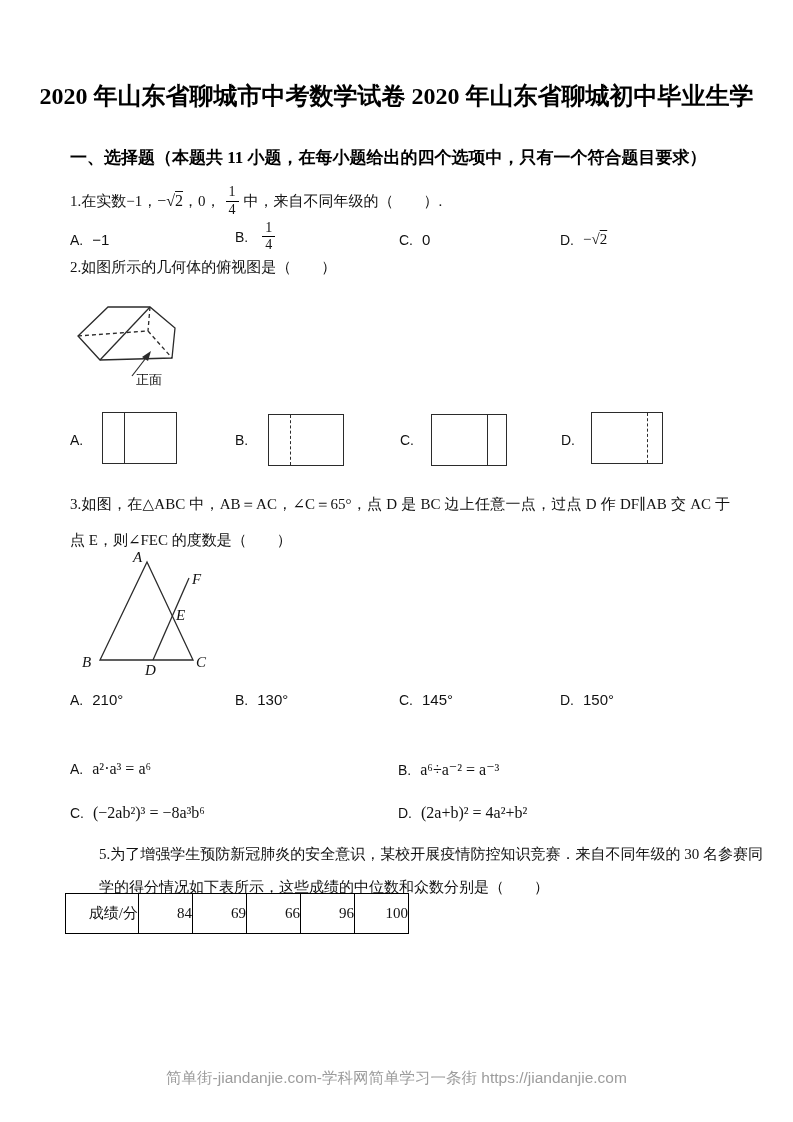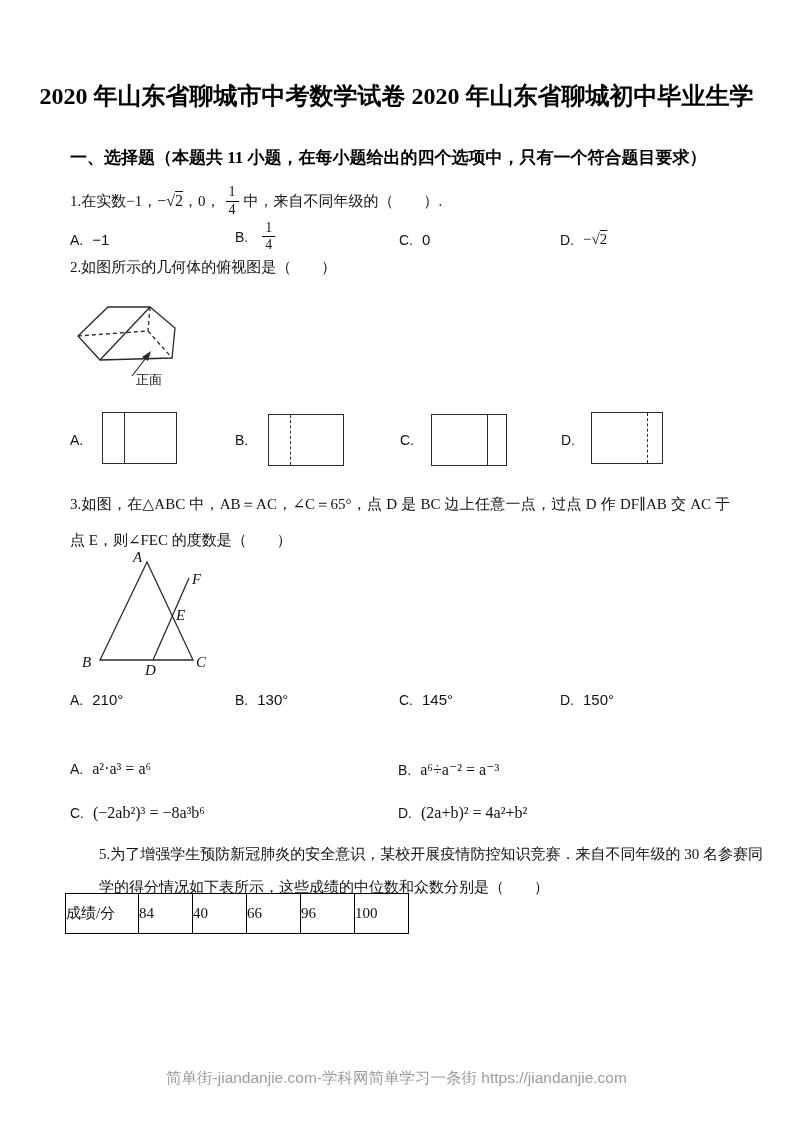--- a/index.html
+++ b/index.html
@@ -36,21 +36,21 @@
   .math{font-size:16px;color:#111;}
 
   
   .q2rect{position:absolute;height:52px;border:1.5px solid #2b2b2b;box-sizing:border-box;background:#fff;}
   .q2rect .vline{position:absolute;top:0;bottom:0;width:0;}
   .vline.solid{border-left:1.5px solid #2b2b2b;}
   .vline.dashed{border-left:1.5px dashed #2b2b2b;}
 
   
   table.score{border-collapse:collapse;font-size:15px;color:#111;}
-  table.score td{border:1.5px solid #000;text-align:left;height:39px;padding:0;}
+  table.score td{border:1.5px solid #000;text-align:right;height:39px;padding:0;}
   td.c0{width:72px;} td.cn{width:53px;}
 
   
   .footer{top:1068px;left:0;width:793px;text-align:center;
           font-family:"Liberation Sans","DejaVu Sans",sans-serif;
           font-size:15.5px;color:#9c9c9c;}
 
   svg text{font-family:"Liberation Serif","DejaVu Serif",serif;}
   svg .fig-label{font-style:italic;font-size:15px;fill:#111;}
   svg .cjk-label{font-size:13px;fill:#111;font-style:normal;}
@@ -178,21 +178,21 @@
     <span class="math">(2a+b)² = 4a²+b²</span>
   </div>
 
   <div class="abs stem para5" style="top:838px;left:63px;margin-left:36px;">5.为了增强学生预防新冠肺炎的安全意识，某校开展疫情防控知识竞赛．来自不同年级的 30 名参赛同学的得分情况如下表所示，这些成绩的中位数和众数分别是（　　）</div>
 
   <table class="score abs" style="top:893px;left:65px;">
     <tbody>
       <tr>
         <td class="c0">成绩/分</td>
         <td class="cn">84</td>
-        <td class="cn">40</td>
+        <td class="cn">69</td>
         <td class="cn">66</td>
         <td class="cn">96</td>
         <td class="cn">100</td>
       </tr>
     </tbody>
   </table>
 
   <div class="abs footer">简单街-jiandanjie.com-学科网简单学习一条街 https://jiandanjie.com</div>
 
 </div>

